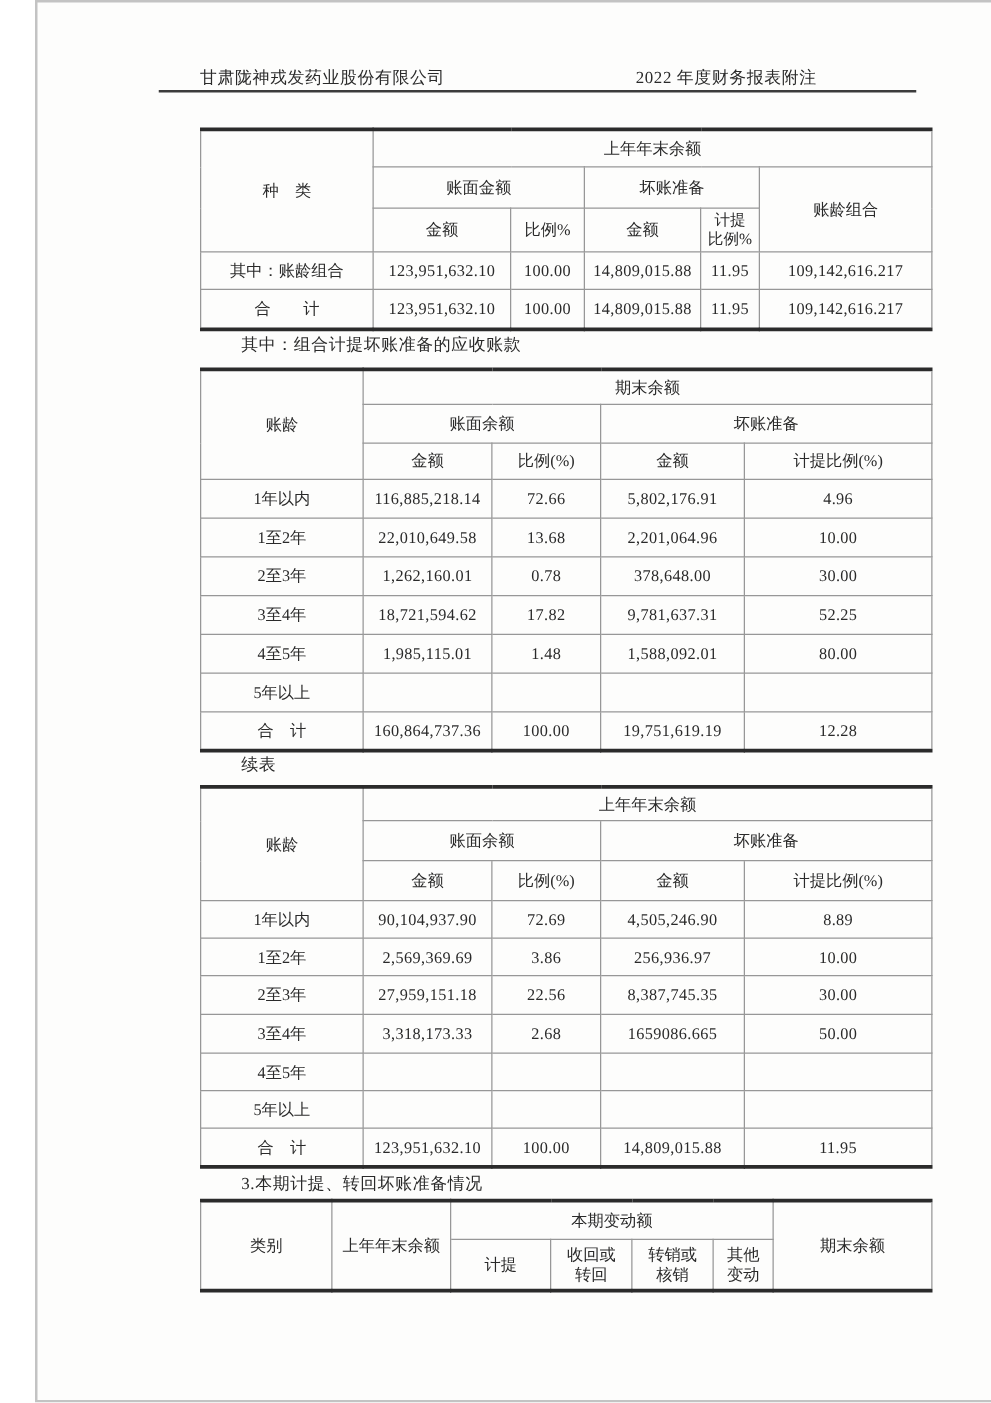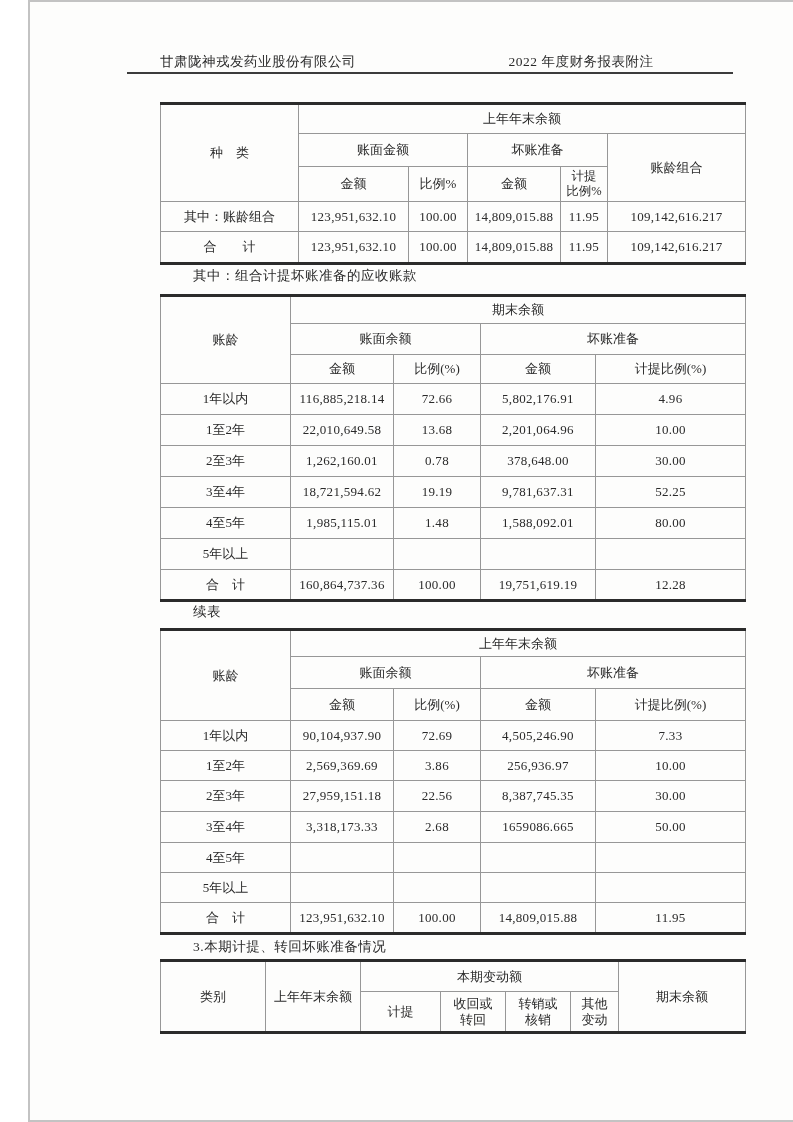--- a/index.html
+++ b/index.html
@@ -122,21 +122,21 @@
       <tr style="height:31px">
         <td class="lbl">2至3年</td>
         <td class="num">1,262,160.01</td>
         <td class="num">0.78</td>
         <td class="num">378,648.00</td>
         <td class="num">30.00</td>
       </tr>
       <tr style="height:31px">
         <td class="lbl">3至4年</td>
         <td class="num">18,721,594.62</td>
-        <td class="num">19.19</td>
+        <td class="num">17.82</td>
         <td class="num">9,781,637.31</td>
         <td class="num">52.25</td>
       </tr>
       <tr style="height:31px">
         <td class="lbl">4至5年</td>
         <td class="num">1,985,115.01</td>
         <td class="num">1.48</td>
         <td class="num">1,588,092.01</td>
         <td class="num">80.00</td>
       </tr>
@@ -180,21 +180,21 @@
         <td>金额</td>
         <td>比例(%)</td>
         <td>金额</td>
         <td>计提比例(%)</td>
       </tr>
       <tr style="height:30px">
         <td class="lbl">1年以内</td>
         <td class="num">90,104,937.90</td>
         <td class="num">72.69</td>
         <td class="num">4,505,246.90</td>
-        <td class="num">7.33</td>
+        <td class="num">8.89</td>
       </tr>
       <tr style="height:30px">
         <td class="lbl">1至2年</td>
         <td class="num">2,569,369.69</td>
         <td class="num">3.86</td>
         <td class="num">256,936.97</td>
         <td class="num">10.00</td>
       </tr>
       <tr style="height:31px">
         <td class="lbl">2至3年</td>

